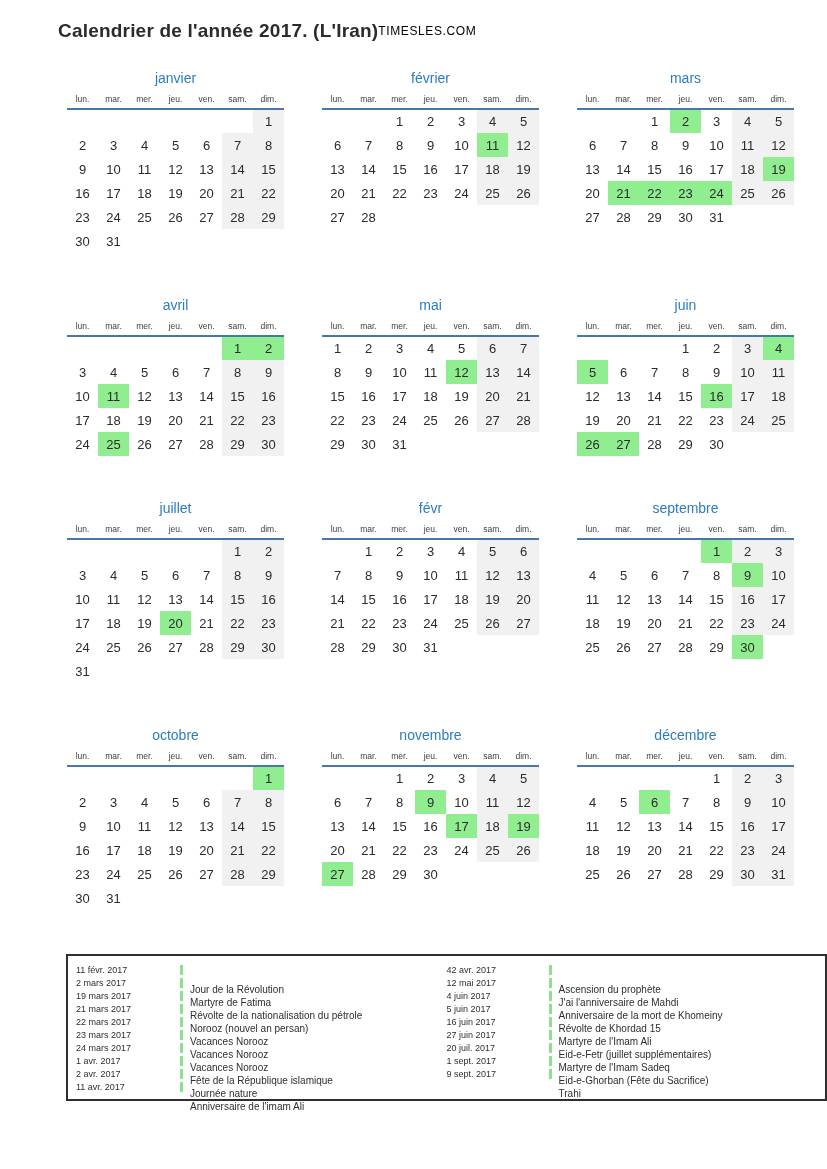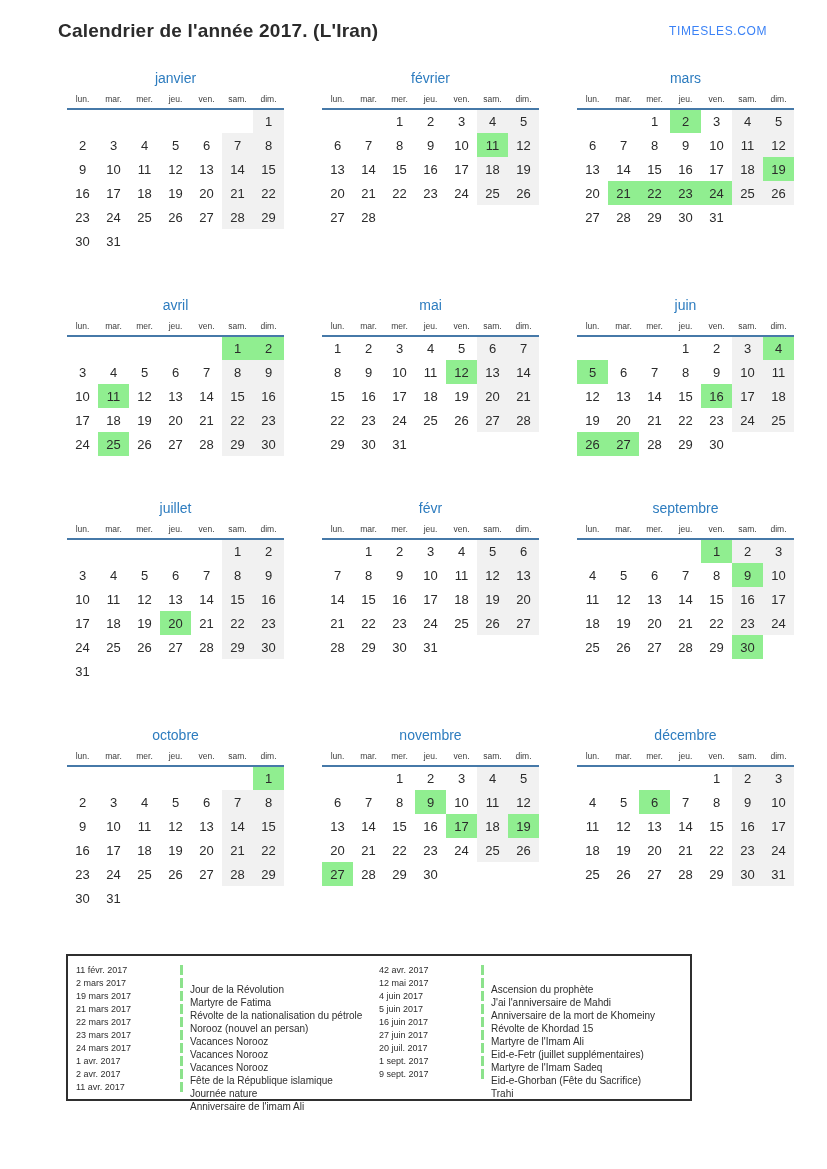--- a/index.html
+++ b/index.html
@@ -11,28 +11,28 @@
     --border-dark:#2f2f2f;
   }
   *{box-sizing:border-box;}
   html,body{margin:0;padding:0;background:#ffffff;}
   body{
     width:827px;height:1169px;position:relative;
     font-family:"Liberation Sans","DejaVu Sans",sans-serif;
     color:var(--ink);
   }
   .header{
-    display:flex;justify-content:space-between;align-items:flex-start;
+    display:flex;align-items:flex-start;
     padding:20px 60px 0 58px;
   }
   .page-title{
     font-size:19px;font-weight:600;color:#2b2b2b;letter-spacing:0.2px;
   }
   .site-link{
-    margin-top:4px;font-size:12px;color:#3b82f6;letter-spacing:0.6px;
+    margin-top:4px;font-size:12px;color:#000000;letter-spacing:0.6px;
     text-decoration:none;cursor:pointer;
   }
   .months{
     margin:28px 0 0 66px;
     width:694px;
     display:grid;
     grid-template-columns:repeat(3,219px);
     column-gap:17px;
     row-gap:28px;
     gap:36px;
@@ -50,21 +50,21 @@
   }
   .month td{
     width:31px;height:24px;min-width:31px;
     text-align:center;vertical-align:middle;
     font-size:13px;color:var(--ink);
   }
   .month td.weekend{background:var(--weekend-gray);}
   .month td.holiday{background:var(--holiday-green);}
   .legend{
     margin:36px 0 0 66px;
-    width:626px;
+    width:761px;
     border:2px solid var(--border-dark);
     padding:7px 8px 6px 8px;
     display:flex;
   }
   .legend-col{width:50%;display:flex;flex-direction:column;}
   .legend-row{display:flex;align-items:center;height:13px;}
   .legend-date{
     width:104px;flex:0 0 104px;font-size:9px;color:#2e2e2e;
   }
   .legend-col.right .legend-date{width:102px;flex-basis:102px;}

